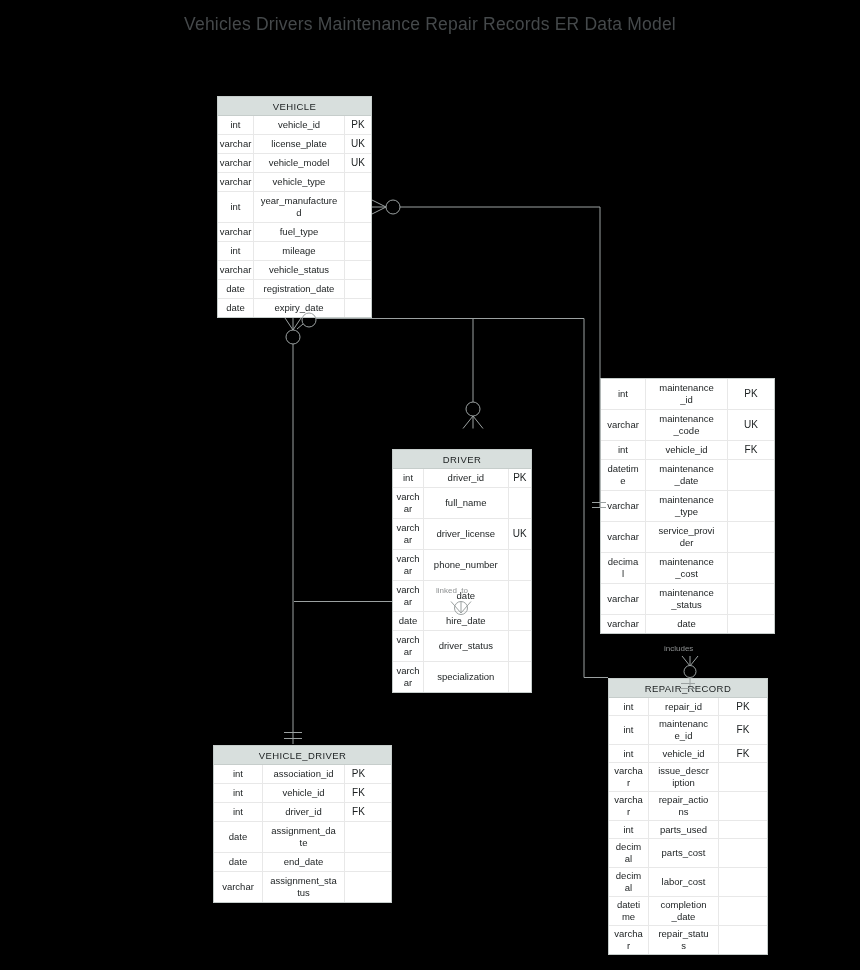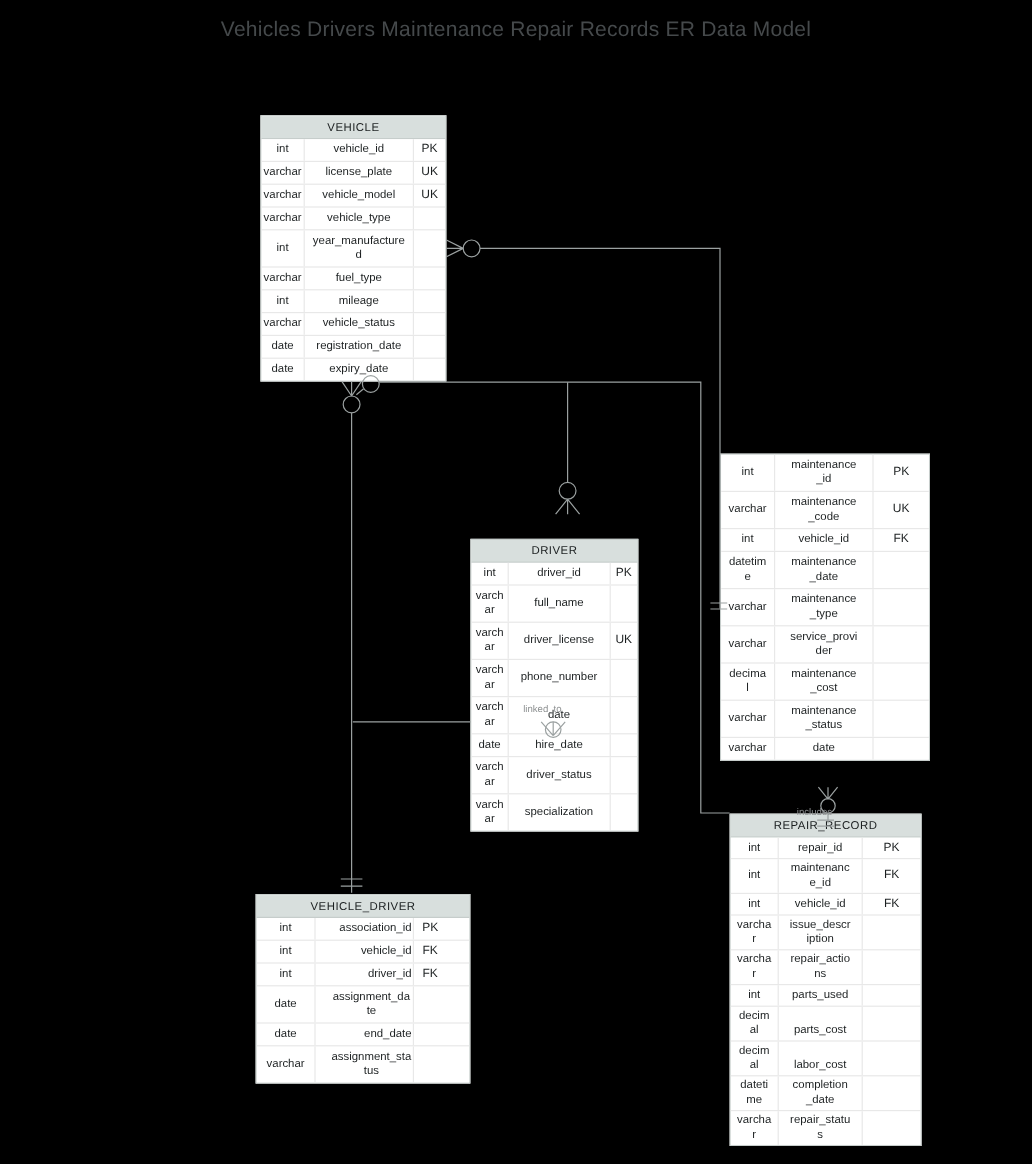--- a/index.html
+++ b/index.html
@@ -35,34 +35,34 @@
   .t-d{left:392px;top:429px;width:140px;margin-top:20px;}
   .t-d .c-type{width:36px;} .t-d .c-name{width:99px;} .t-d .c-key{width:26px;}
   .t-d .c-type span{max-width:34px;} .t-d .c-name span{max-width:88px;}
   
   .t-m{left:600px;top:378px;width:175px;}
   .t-m .ehead{min-height:22px;}
   .t-m .c-type{width:45px;} .t-m .c-name{width:82px;} .t-m .c-key{width:46px;}
   .t-m .c-type span{max-width:32px;} .t-m .c-name span{max-width:58px;}
   
   .t-vd{left:213px;top:745px;width:179px;}
-  .t-vd .c-type{width:49px;} .t-vd .c-name{width:82px;justify-content:flex-end;} .t-vd .c-key{width:27px;}
+  .t-vd .c-type{width:49px;} .t-vd .c-name{width:82px;} .t-vd .c-key{width:27px;}
   .t-vd .c-type span{max-width:40px;} .t-vd .c-name span{max-width:67px;}
   
   .t-rr{left:608px;top:678px;width:160px;}
   .t-rr .cell{padding:2px 1px;min-height:17px;}
-  .t-rr .c-type{width:40px;} .t-rr .c-name{width:70px;align-items:flex-end;} .t-rr .c-key{width:48px;}
+  .t-rr .c-type{width:40px;} .t-rr .c-name{width:70px;} .t-rr .c-key{width:48px;}
   .t-rr .c-type span{max-width:29px;} .t-rr .c-name span{max-width:51px;}
 
   .overlay{position:absolute;left:0;top:0;z-index:2;pointer-events:none;}
   .overlay path,.overlay circle{stroke:var(--line-color);fill:none;stroke-width:1;}
 
   .rel-label{position:absolute;z-index:3;font-size:8px;color:var(--label-color);white-space:nowrap;}
   .lbl-linked{left:436px;top:586px;}
-  .lbl-includes{left:664px;top:672px;}
+  .lbl-includes{left:664px;top:644px;}
 </style>
 </head>
 <body>
 
 <div class="title">Vehicles Drivers Maintenance Repair Records ER Data Model</div>
 
 <svg class="overlay" width="860" height="970" viewBox="0 0 860 970">
   <g>
     <path d="M386,207 L372,200 M386,207 L372,207 M386,207 L372,214"></path>
     <circle cx="393" cy="207" r="7"></circle>

